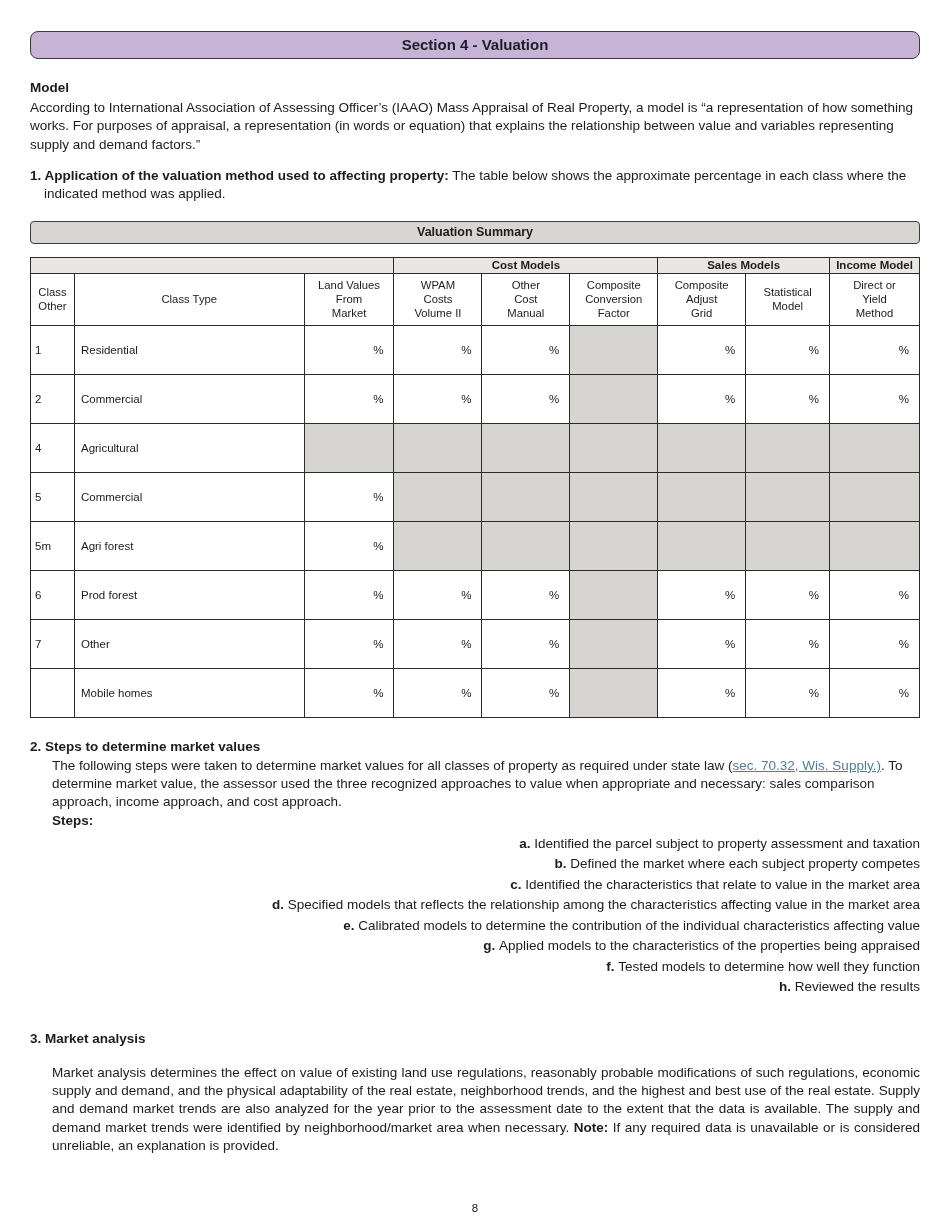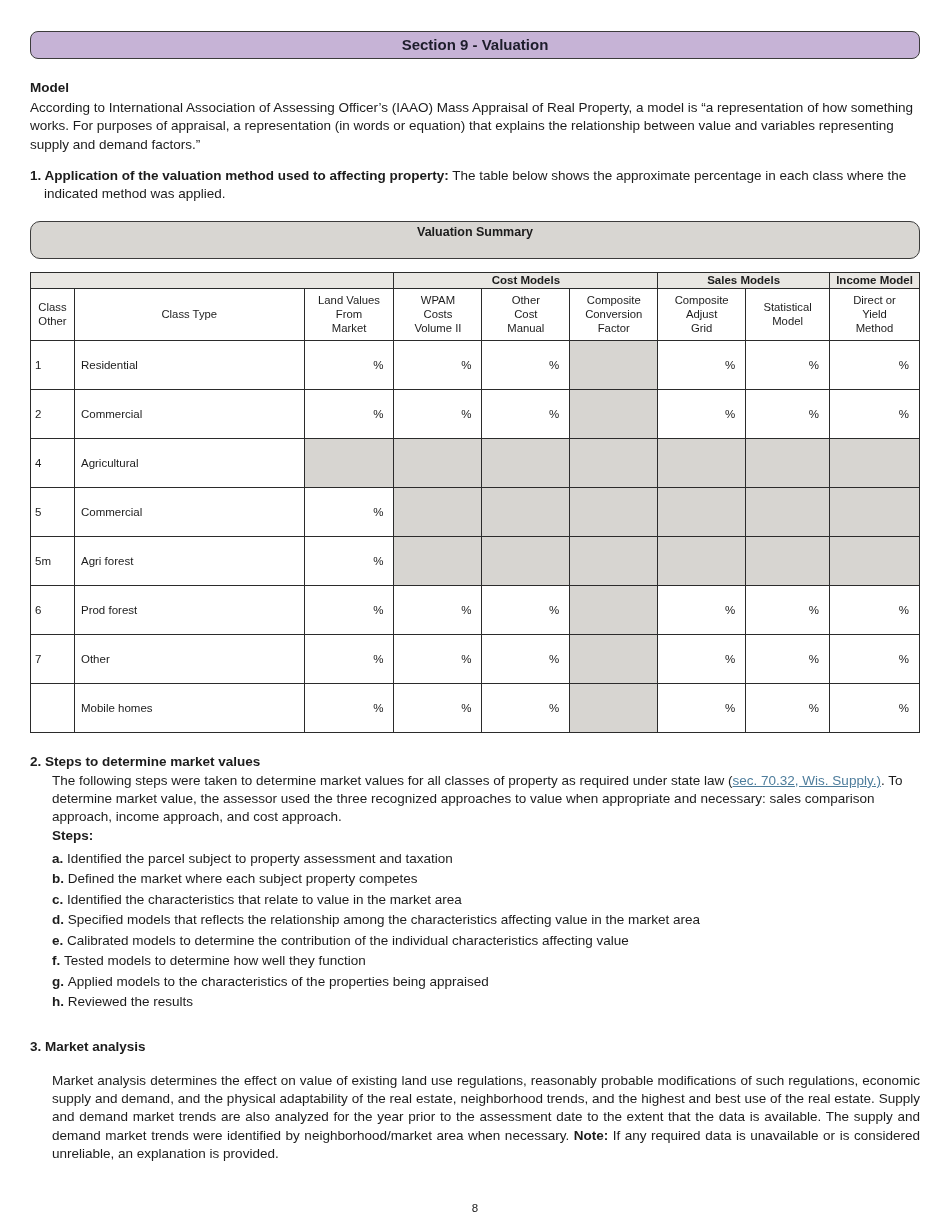--- a/index.html
+++ b/index.html
@@ -31,25 +31,25 @@
   .justify { text-align:justify; }
 
   .model-block { margin-bottom:13px; }
   .model-block .h-bold { margin-bottom:1px; }
 
   .item1 { padding-left:14px; text-indent:-14px; margin-bottom:17px; }
 
   .summary-bar {
     background:var(--summary_bar,#d8d6d2);
     border:1.5px solid var(--border_dark,#3c3c3c);
-    border-radius:10px;
+    border-radius:4px;
     text-align:center;
     font-weight:bold;
     font-size:12.5px;
-    padding:3px 0 19px 0;
+    padding:3px 0 4px 0;
     margin-bottom:13px;
   }
 
   table.valuation {
     border-collapse:collapse;
     width:890px;
     font-size:11.5px;
     border:1.5px solid #2b2b2b;
     margin-bottom:21px;
   }
@@ -77,42 +77,42 @@
   td.code-cell { padding:2px 4px; text-align:left; }
   td.type-cell { padding:18px 6px; text-align:left; }
   td.pct-cell { text-align:right; padding-right:10px; }
   td.blocked-cell { background:var(--blocked_cell,#d7d5d1); }
 
   .num-heading { font-weight:bold; font-size:13.5px; margin-bottom:3px; }
   .indent { margin-left:22px; }
 
   .link { color:var(--link,#4e7d9c); text-decoration:underline; cursor:pointer; }
 
-  .steps { margin-top:3px; margin-bottom:26px; }
+  .steps { margin-top:3px; margin-bottom:33px;text-align:right; }
   .step { font-size:13.5px; line-height:20.5px; }
   .step-letter { font-weight:bold; }
 
   .item3-para { margin-top:18px; }
 
   .footer {
     position:absolute;
     left:0; right:0; bottom:16px;
     text-align:center;
     font-size:11.5px;
     color:#1c1c1c;
   }
 </style>
 </head>
 <body>
 
 <div class="page">
   <div class="content">
 
     <div class="section-bar">
-      <span>Section 9 - Valuation</span>
+      <span>Section 4 - Valuation</span>
     </div>
 
     <div class="model-block">
       <div class="h-bold">Model</div>
       <p class="para">According to International Association of Assessing Officer’s (IAAO) Mass Appraisal of Real Property, a model is “a representation of how something works. For purposes of appraisal, a representation (in words or equation) that explains the relationship between value and variables representing supply and demand factors.”</p>
     </div>
 
     <p class="para item1"><b><span>1.</span> <span>Application of the valuation method used to affecting property:</span></b> <span>The table below shows the approximate percentage in each class where the indicated method was applied.</span></p>
 
     <div class="summary-bar">
@@ -260,22 +260,22 @@
       <div class="num-heading"><span>2.</span> <span>Steps to determine market values</span></div>
       <div class="indent">
         <p class="para"><span>The following steps were taken to determine market values for all classes of property as required under state law (</span><a class="link">sec. 70.32, Wis. Supply.)</a><span>. To determine market value, the assessor used the three recognized approaches to value when appropriate and necessary: sales comparison approach, income approach, and cost approach.</span></p>
         <div class="h-bold">Steps:</div>
         <div class="steps">
             <div class="step"><span class="step-letter">a.</span><span>&nbsp;Identified the parcel subject to property assessment and taxation</span></div>
             <div class="step"><span class="step-letter">b.</span><span>&nbsp;Defined the market where each subject property competes</span></div>
             <div class="step"><span class="step-letter">c.</span><span>&nbsp;Identified the characteristics that relate to value in the market area</span></div>
             <div class="step"><span class="step-letter">d.</span><span>&nbsp;Specified models that reflects the relationship among the characteristics affecting value in the market area</span></div>
             <div class="step"><span class="step-letter">e.</span><span>&nbsp;Calibrated models to determine the contribution of the individual characteristics affecting value</span></div>
+            <div class="step"><span class="step-letter">g.</span><span>&nbsp;Applied models to the characteristics of the properties being appraised</span></div>
             <div class="step"><span class="step-letter">f.</span><span>&nbsp;Tested models to determine how well they function</span></div>
-            <div class="step"><span class="step-letter">g.</span><span>&nbsp;Applied models to the characteristics of the properties being appraised</span></div>
             <div class="step"><span class="step-letter">h.</span><span>&nbsp;Reviewed the results</span></div>
           </div>
       </div>
     </div>
 
     <div>
       <div class="num-heading"><span>3.</span> <span>Market analysis</span></div>
       <p class="para justify indent item3-para"><span>Market analysis determines the effect on value of existing land use regulations, reasonably probable modifications of such regulations, economic supply and demand, and the physical adaptability of the real estate, neighborhood trends, and the highest and best use of the real estate. Supply and demand market trends are also analyzed for the year prior to the assessment date to the extent that the data is available. The supply and demand market trends were identified by neighborhood/market area when necessary. </span><b>Note:</b><span> If any required data is unavailable or is considered unreliable, an explanation is provided.</span></p>
     </div>
 

